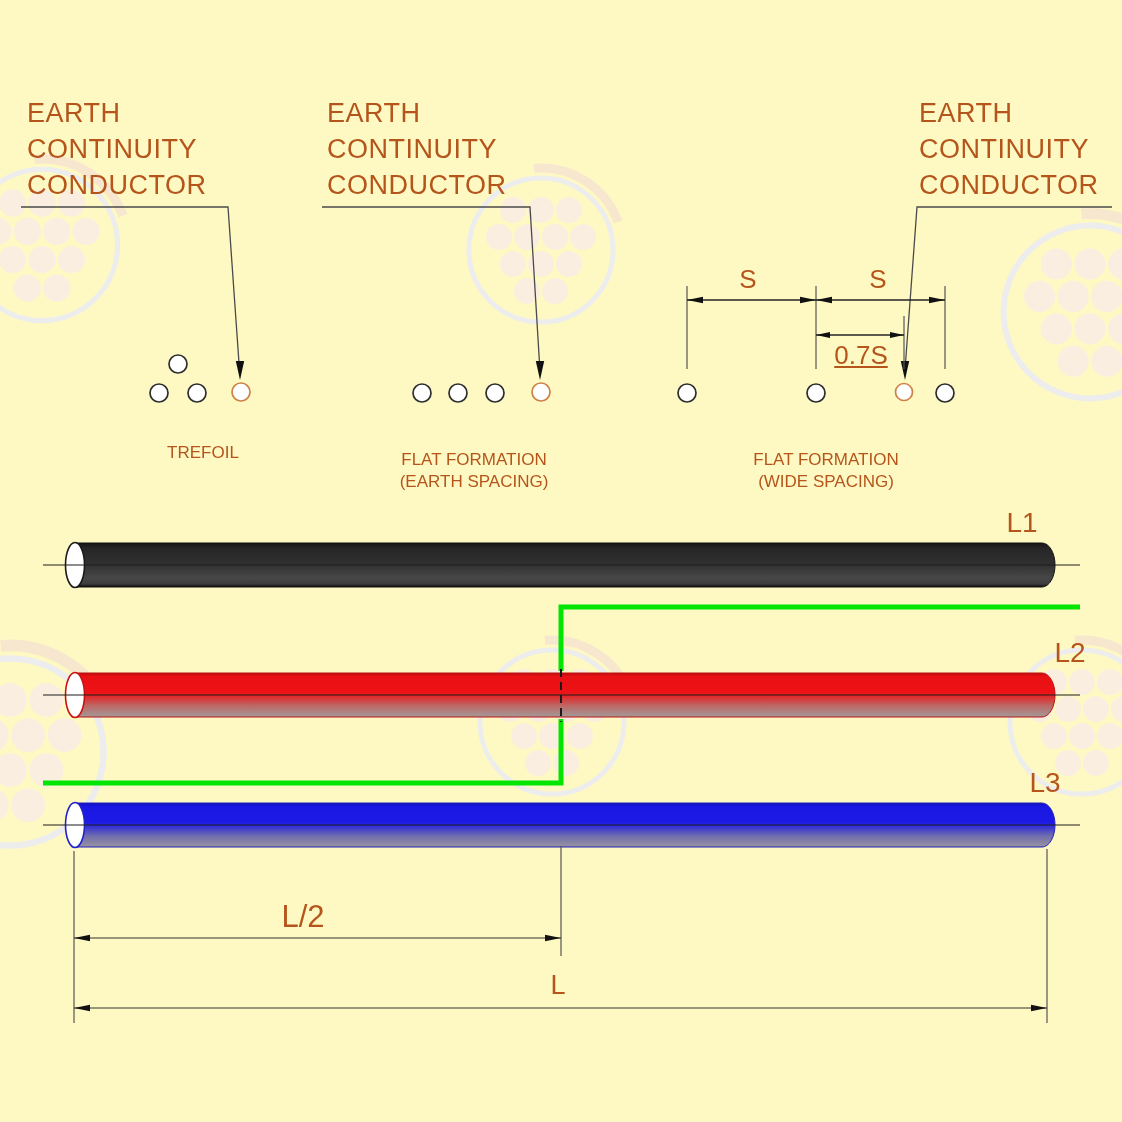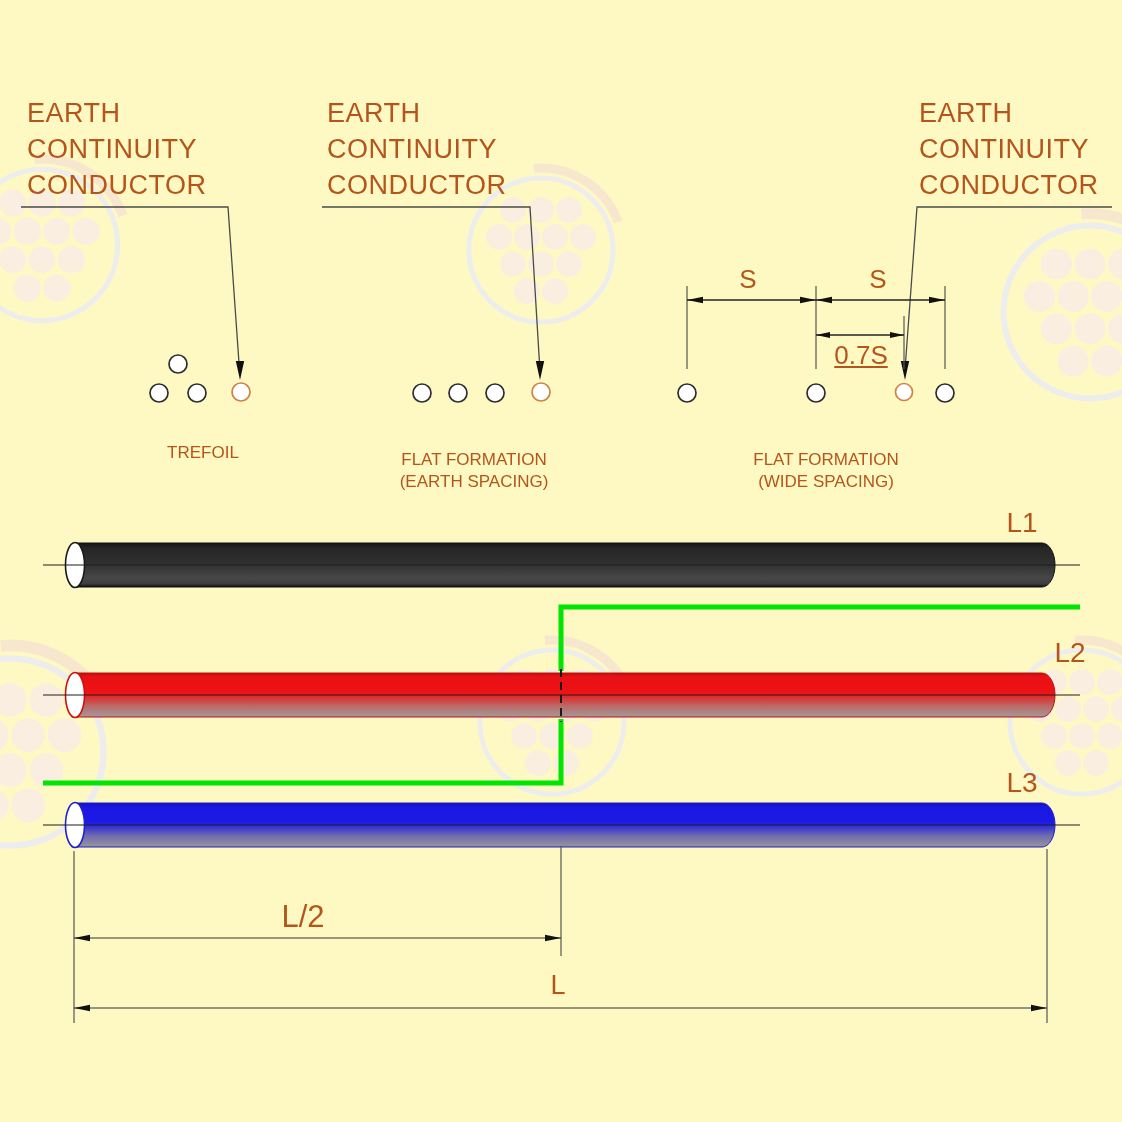--- a/index.html
+++ b/index.html
@@ -191,20 +191,20 @@
     <span>FLAT FORMATION</span>
     <span>(WIDE SPACING)</span>
   </div>
 
   <div class="txt dimlabel" style="left:748px;top:264px;">S</div>
   <div class="txt dimlabel" style="left:878px;top:264px;">S</div>
   <div class="txt dimlabel" style="left:861px;top:340px;text-decoration:underline;">0.7S</div>
 
   <div class="txt phase" style="left:1022px;top:507px;">L1</div>
   <div class="txt phase" style="left:1022px;top:637px;margin-left:48px;">L2</div>
-  <div class="txt phase" style="left:1022px;top:767px;">L3</div>
+  <div class="txt phase" style="left:1045px;top:767px;">L3</div>
 
 
   <div class="txt dimlabel" style="left:303px;top:899px;font-size:31px;">L/2</div>
   <div class="txt dimlabel" style="left:558px;top:970px;font-size:27px;">L</div>
 
 
 </div>
 
 </body></html>

